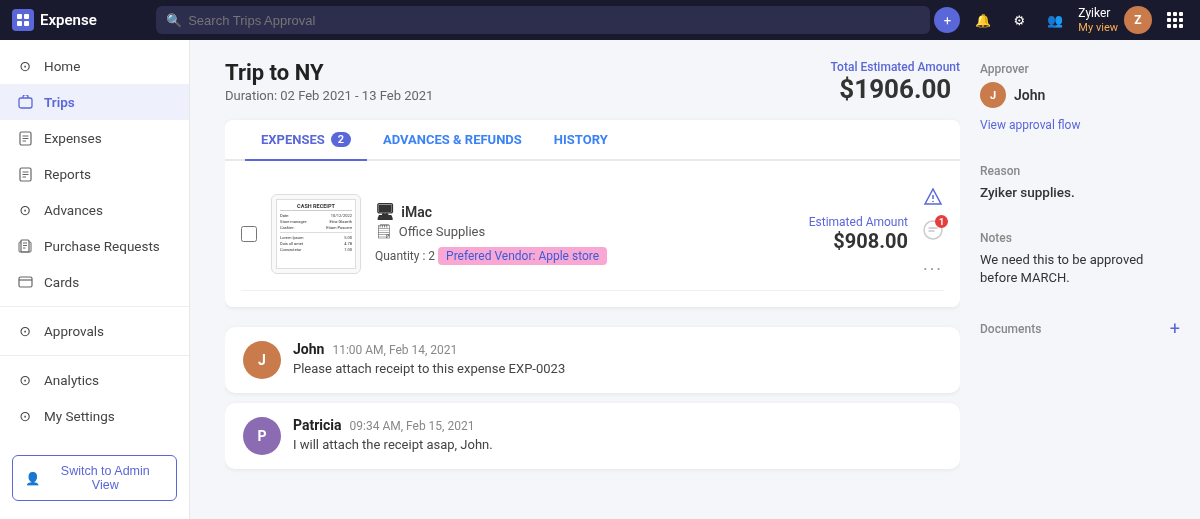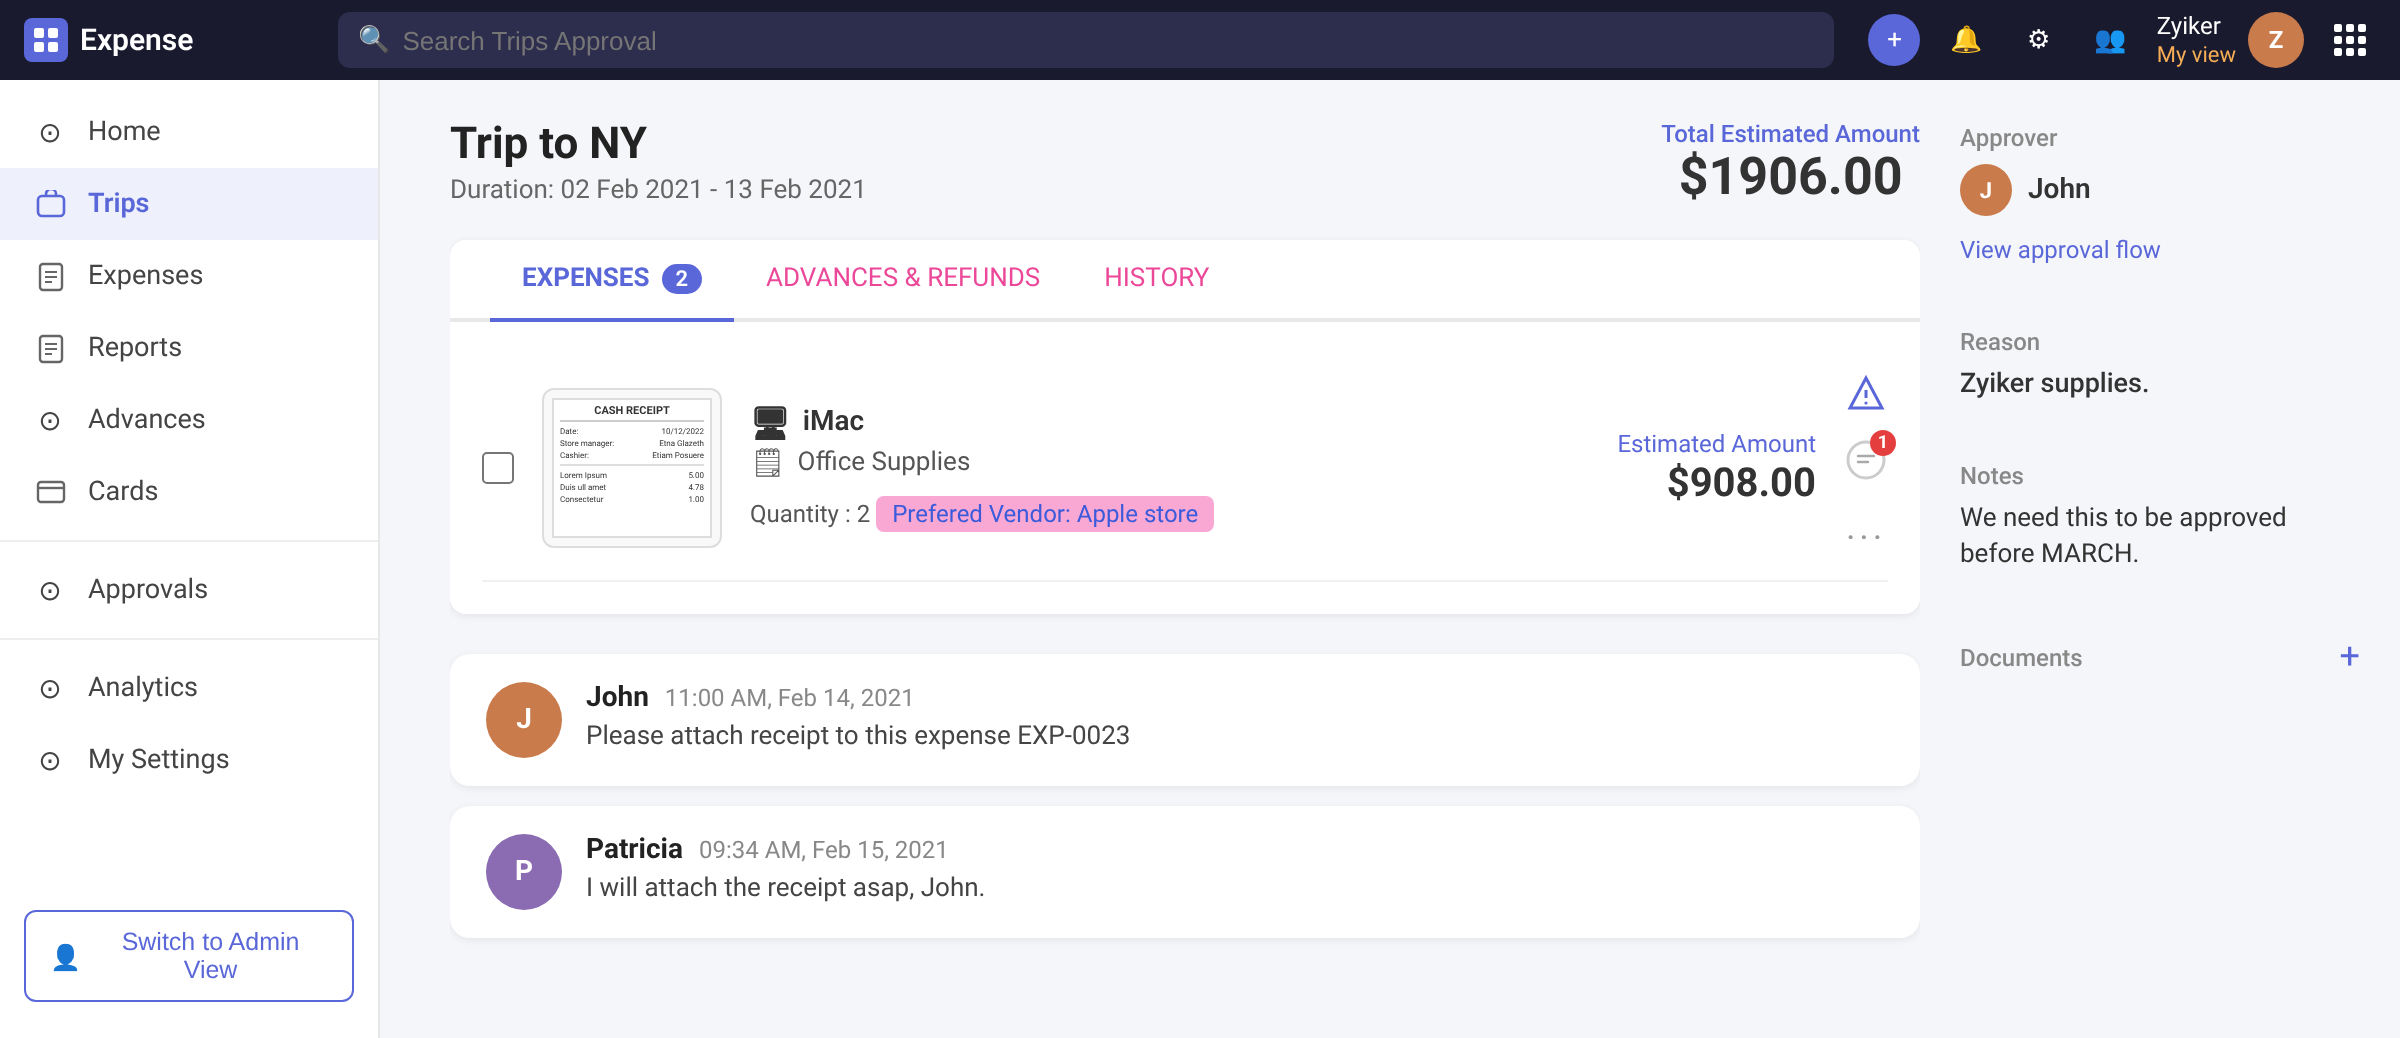--- a/index.html
+++ b/index.html
@@ -1,19 +1,19 @@
 <!DOCTYPE html>
 <html><head>
   <meta charset="utf-8">
   <style>
     * { box-sizing: border-box; margin: 0; padding: 0; }
     body { font-family: -apple-system, BlinkMacSystemFont, 'Segoe UI', Roboto, sans-serif; background: #f5f6fa; display: flex; flex-direction: column; height: 519px; width: 1200px; overflow: hidden; }
 
     
-    .topbar { background: #1a1a2e; display: flex; align-items: center; height: 40px; padding: 0 12px; gap: 17px; flex-shrink: 0; }
+    .topbar { background: #1a1a2e; display: flex; align-items: center; height: 40px; padding: 0 12px; gap: 4px; flex-shrink: 0; }
     .topbar-logo { display: flex; align-items: center; gap: 6px; color: white; font-size: 15px; font-weight: 600; min-width: 140px; }
     .topbar-logo-icon { width: 22px; height: 22px; background: #5a67d8; border-radius: 4px; display: flex; align-items: center; justify-content: center; color: white; font-size: 11px; font-weight: bold; }
     .topbar-search { flex: 1; background: #2d2d4e; border-radius: 6px; display: flex; align-items: center; padding: 0 10px; gap: 6px; height: 28px; }
     .topbar-search input { background: transparent; border: none; outline: none; color: #aaa; font-size: 13px; width: 100%; }
     .topbar-search-icon { color: #888; font-size: 13px; }
     .topbar-actions { display: flex; align-items: center; gap: 10px; }
     .topbar-btn { width: 26px; height: 26px; border-radius: 50%; display: flex; align-items: center; justify-content: center; color: white; cursor: pointer; font-size: 13px; }
     .topbar-btn.blue { background: #5a67d8; }
     .topbar-user { display: flex; align-items: center; gap: 6px; color: white; font-size: 12px; cursor: pointer; }
     .topbar-user-name { line-height: 1.2; }
@@ -42,21 +42,21 @@
     .trip-main { flex: 1; display: flex; flex-direction: column; gap: 16px; overflow: hidden; margin-left: 15px; }
     .trip-header { display: flex; justify-content: space-between; align-items: flex-start; }
     .trip-title { font-size: 22px; font-weight: 700; color: #222; }
     .trip-duration { font-size: 13px; color: #666; margin-top: 3px; }
     .trip-amount-block { text-align: center; }
     .trip-amount-label { font-size: 12px; color: #5a67d8; font-weight: 500; }
     .trip-amount-value { font-size: 26px; font-weight: 700; color: #333; }
 
     
     .tabs-bar { display: flex; border-bottom: 2px solid #e8e8e8; background: white; border-radius: 8px 8px 0 0; padding: 0 20px; }
-    .tab { padding: 12px 16px; font-size: 13px; font-weight: 400; color: #ec4899; cursor: pointer; border-bottom: 2.5px solid transparent; margin-bottom: -2px; display: flex; align-items: center; gap: 6px; }
+    .tab { padding: 12px 16px; font-size: 13px; font-weight: 700; color: #3b82f6; cursor: pointer; border-bottom: 2.5px solid transparent; margin-bottom: -2px; display: flex; align-items: center; gap: 6px; }
     .tab.active { color: #5a67d8; border-bottom-color: #5a67d8; font-weight: 700; }
     .tab-badge { background: #5a67d8; color: white; border-radius: 10px; padding: 1px 7px; font-size: 11px; font-weight: 600; }
 
     
     .tab-content { background: white; border-radius: 0 0 8px 8px; padding: 16px; flex: 1; overflow-y: auto; }
     .expense-row { display: flex; align-items: center; gap: 14px; padding: 10px 0; border-bottom: 1px solid #f0f0f0; }
     .expense-checkbox { width: 16px; height: 16px; border: 1.5px solid #ccc; border-radius: 3px; flex-shrink: 0; }
     .receipt-thumb { width: 90px; height: 80px; background: #f9f9f9; border: 1px solid #ddd; border-radius: 6px; flex-shrink: 0; padding: 4px; font-size: 7px; color: #333; overflow: hidden; }
     .receipt-inner { background: white; height: 100%; border: 0.5px solid #ddd; padding: 3px; }
     .receipt-title { font-size: 5.5px; font-weight: bold; text-align: center; margin-bottom: 2px; border-bottom: 0.5px solid #ccc; padding-bottom: 1px; }
@@ -180,20 +180,30 @@
           </svg>
       </div>
       <span>Reports</span>
     </div>
     <div class="sidebar-item">
       <div class="si-icon">⊙</div>
       <span>Advances</span>
     </div>
     <div class="sidebar-item">
       <div class="si-icon">
+        <svg width="14" height="14" viewBox="0 0 14 14" fill="none">
+            <rect x="3" y="1" width="8" height="12" rx="1" stroke="#666" stroke-width="1.2"></rect>
+            <path d="M5 4h4M5 6.5h4M5 9h2.5" stroke="#666" stroke-width="1"></path>
+            <path d="M3 3H2a1 1 0 0 0-1 1v8a1 1 0 0 0 1 1h10a1 1 0 0 0 1-1V4a1 1 0 0 0-1-1h-1" stroke="#666" stroke-width="1" stroke-dasharray="0"></path>
+          </svg>
+      </div>
+      <span>Purchase Requests</span>
+    </div>
+    <div class="sidebar-item">
+      <div class="si-icon">
         <svg width="15" height="12" viewBox="0 0 15 12" fill="none">
             <rect x="1" y="1" width="13" height="10" rx="1.5" stroke="#666" stroke-width="1.2"></rect>
             <line x1="1" y1="4" x2="14" y2="4" stroke="#666" stroke-width="1.2"></line>
           </svg>
       </div>
       <span>Cards</span>
     </div>
     <div class="sidebar-divider"></div>
     <div class="sidebar-item">
       <div class="si-icon">⊙</div>

